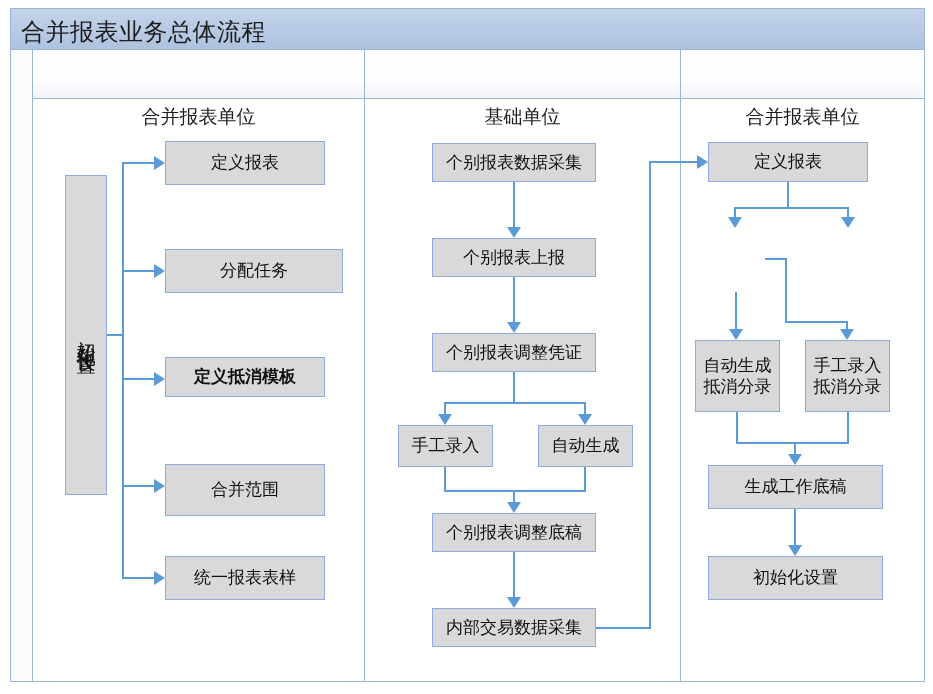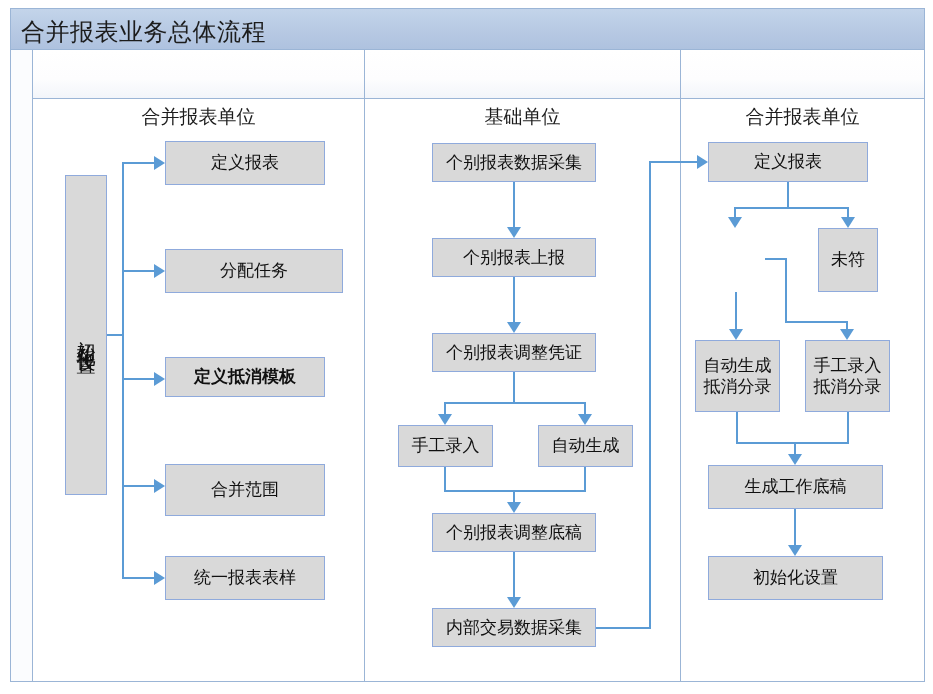--- a/index.html
+++ b/index.html
@@ -125,21 +125,20 @@
 
   <div class="ln lnv" style="left:513px;top:552px;height:45px;"></div>
   <div class="arw down" style="left:507px;top:597px;"></div>
 
   <div class="ln lnh" style="left:596px;top:627px;width:55px;"></div>
   <div class="ln lnv" style="left:649px;top:161px;height:468px;"></div>
   <div class="ln lnh" style="left:649px;top:161px;width:48px;"></div>
   <div class="arw right" style="left:697px;top:155px;"></div>
 
   <div class="box" style="left:708px;top:142px;width:160px;height:40px;">定义报表</div>
-  <div class="box" style="left:818px;top:228px;width:60px;height:64px;">未符</div>
 
   <div class="box" style="left:695px;top:340px;width:85px;height:72px;flex-direction:column;">
     <span>自动生成</span>
     <span>抵消分录</span>
   </div>
   <div class="box" style="left:805px;top:340px;width:85px;height:72px;flex-direction:column;">
     <span>手工录入</span>
     <span>抵消分录</span>
   </div>
 

